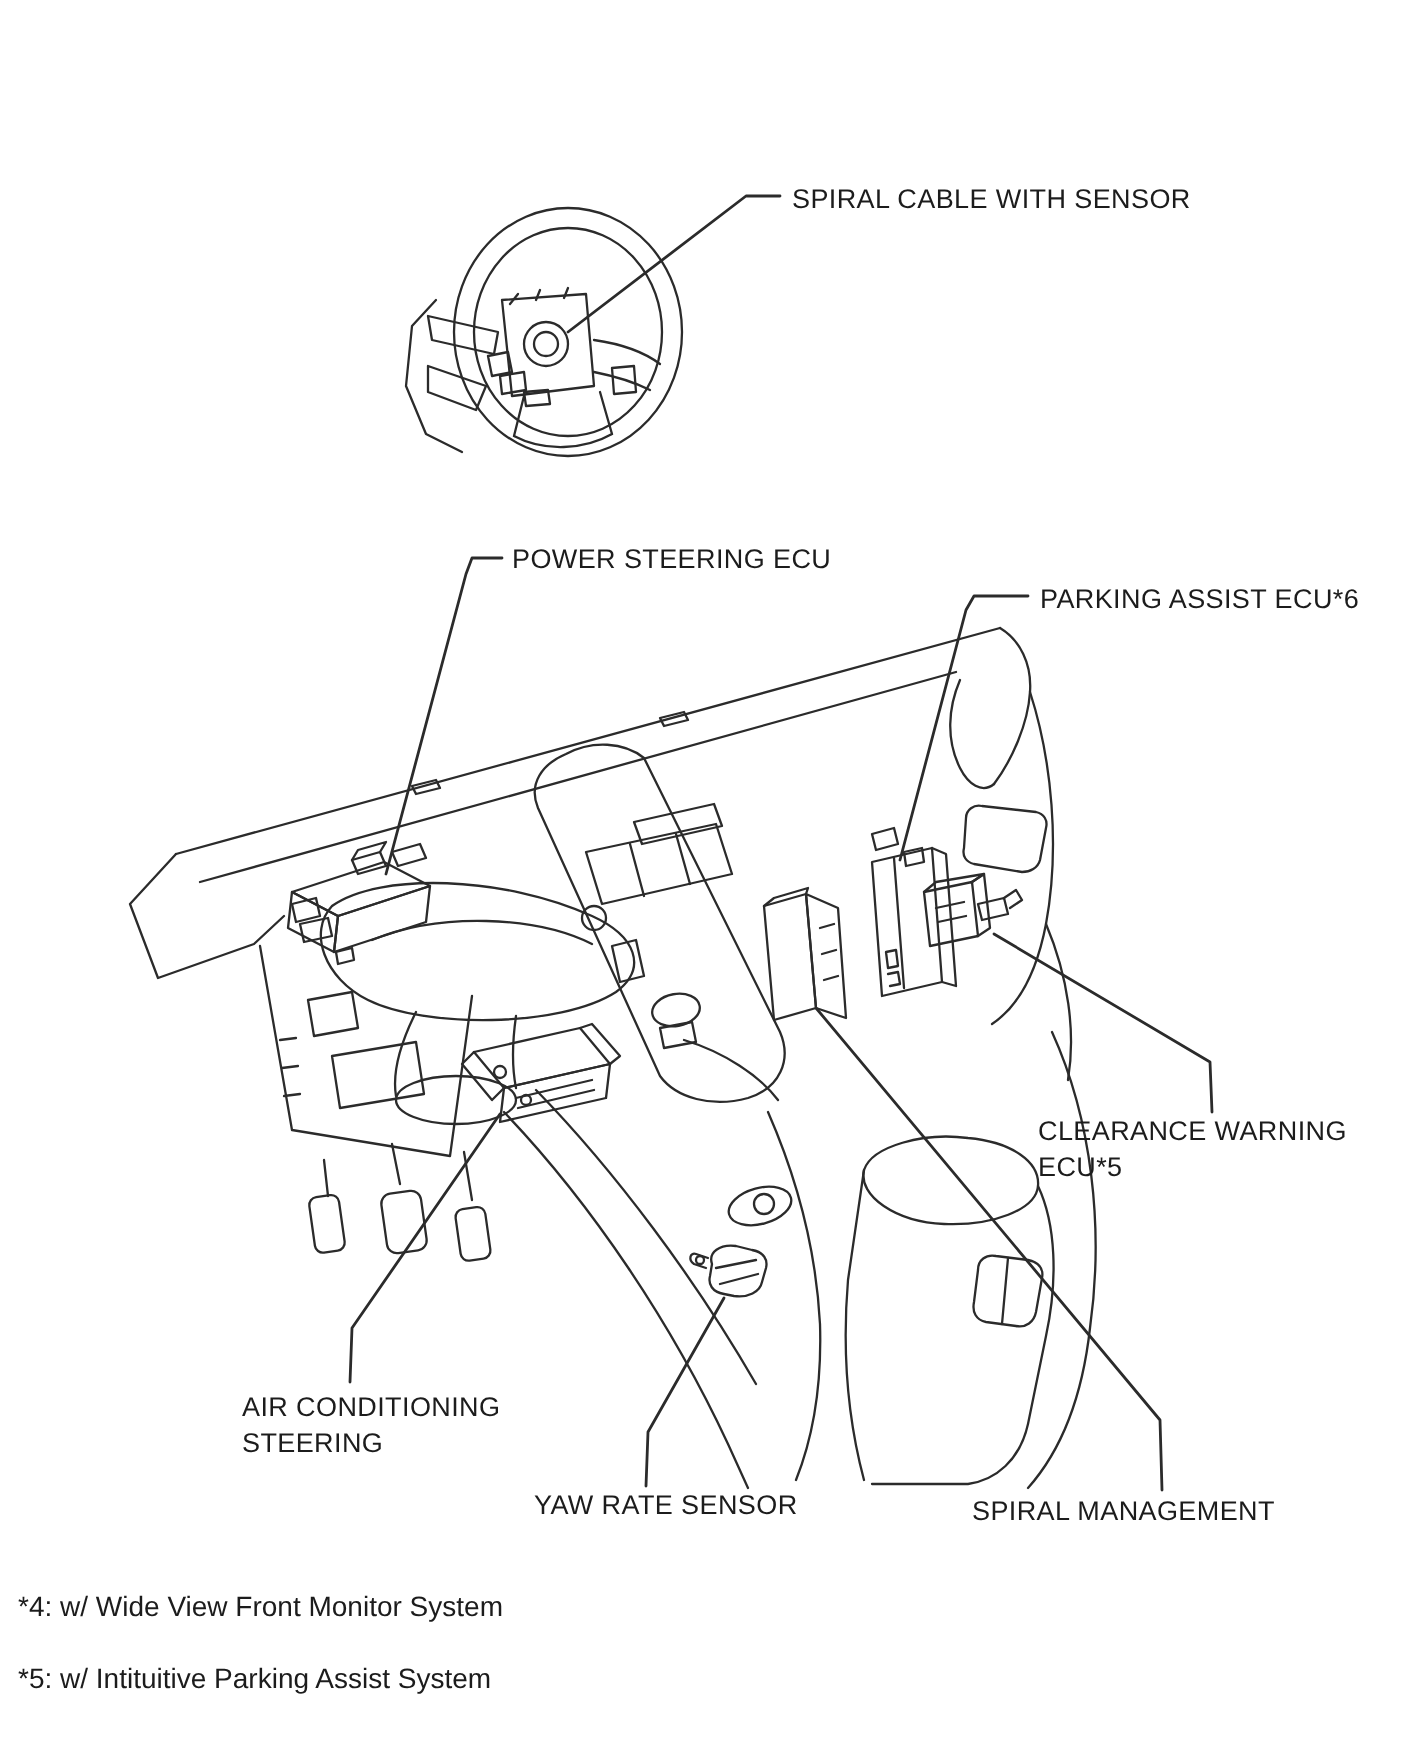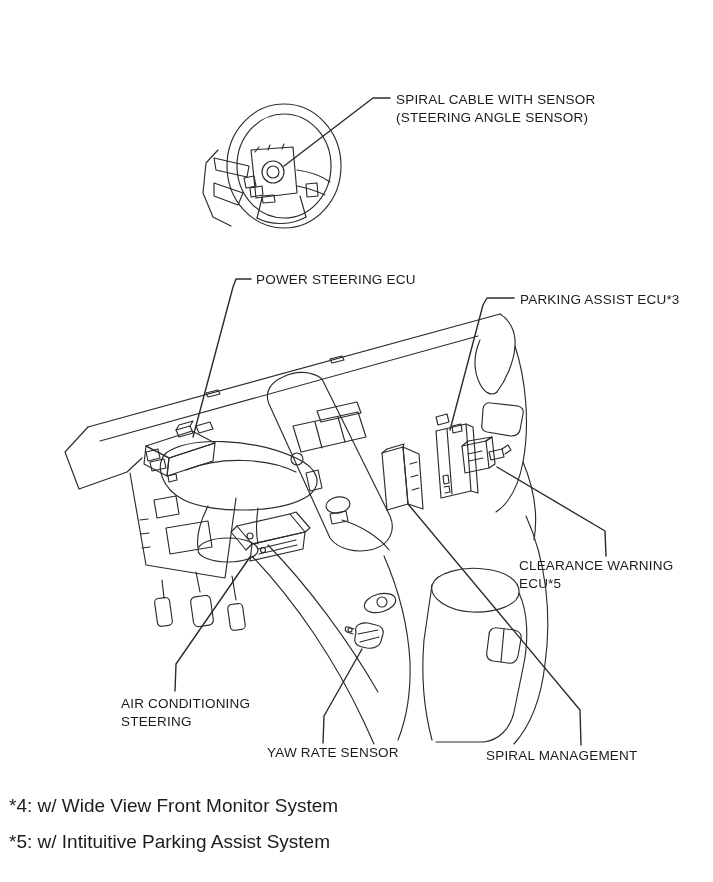--- a/index.html
+++ b/index.html
@@ -24,21 +24,21 @@
     color:var(--text);
     font-size:13.5px;
     line-height:18px;
     letter-spacing:.2px;
     white-space:nowrap;
   }
   .label span{display:block;}
   .footnote{
     position:absolute;
     color:var(--text);
-    font-size:19px;
+    font-size:14px;
     white-space:nowrap;
   }
 </style>
 </head>
 <body>
 
 <div class="page">
 
   <svg width="713" height="882" viewBox="0 0 713 882">
 
@@ -183,29 +183,28 @@
       <path d="M450,430 L483,305 L487,298 L514,298"></path>
       <path d="M497,467 L605,531 L606,556"></path>
       <path d="M408,504 L580,710 L581,745"></path>
       <path d="M250,557 L176,664 L175,691"></path>
       <path d="M362,649 L324,716 L323,743"></path>
     </g>
   </svg>
 
   <div class="label" style="left:396px;top:91px">
     <span>SPIRAL CABLE WITH SENSOR</span>
-    <span>(STEERING ANGLE SENSOR)</span>
   </div>
 
   <div class="label" style="left:256px;top:271px">
     <span>POWER STEERING ECU</span>
   </div>
 
   <div class="label" style="left:520px;top:291px">
-    <span>PARKING ASSIST ECU*3</span>
+    <span>PARKING ASSIST ECU*6</span>
   </div>
 
   <div class="label" style="left:519px;top:557px">
     <span>CLEARANCE WARNING</span>
     <span>ECU*5</span>
   </div>
 
   <div class="label" style="left:121px;top:695px">
     <span>AIR CONDITIONING</span>
     <span>STEERING</span>

